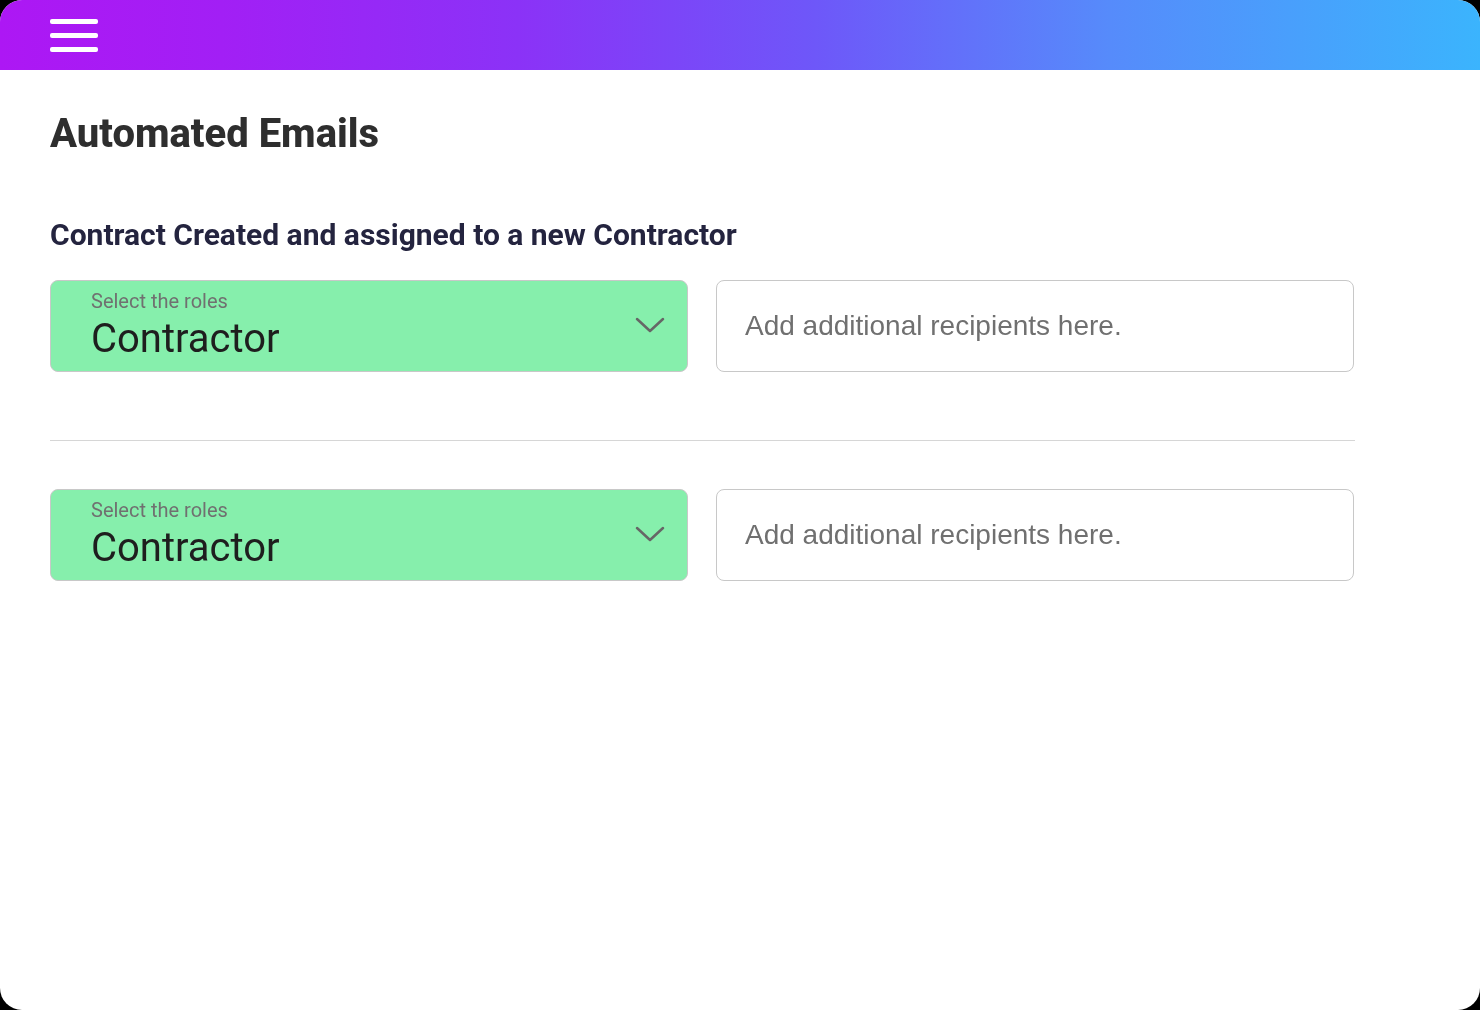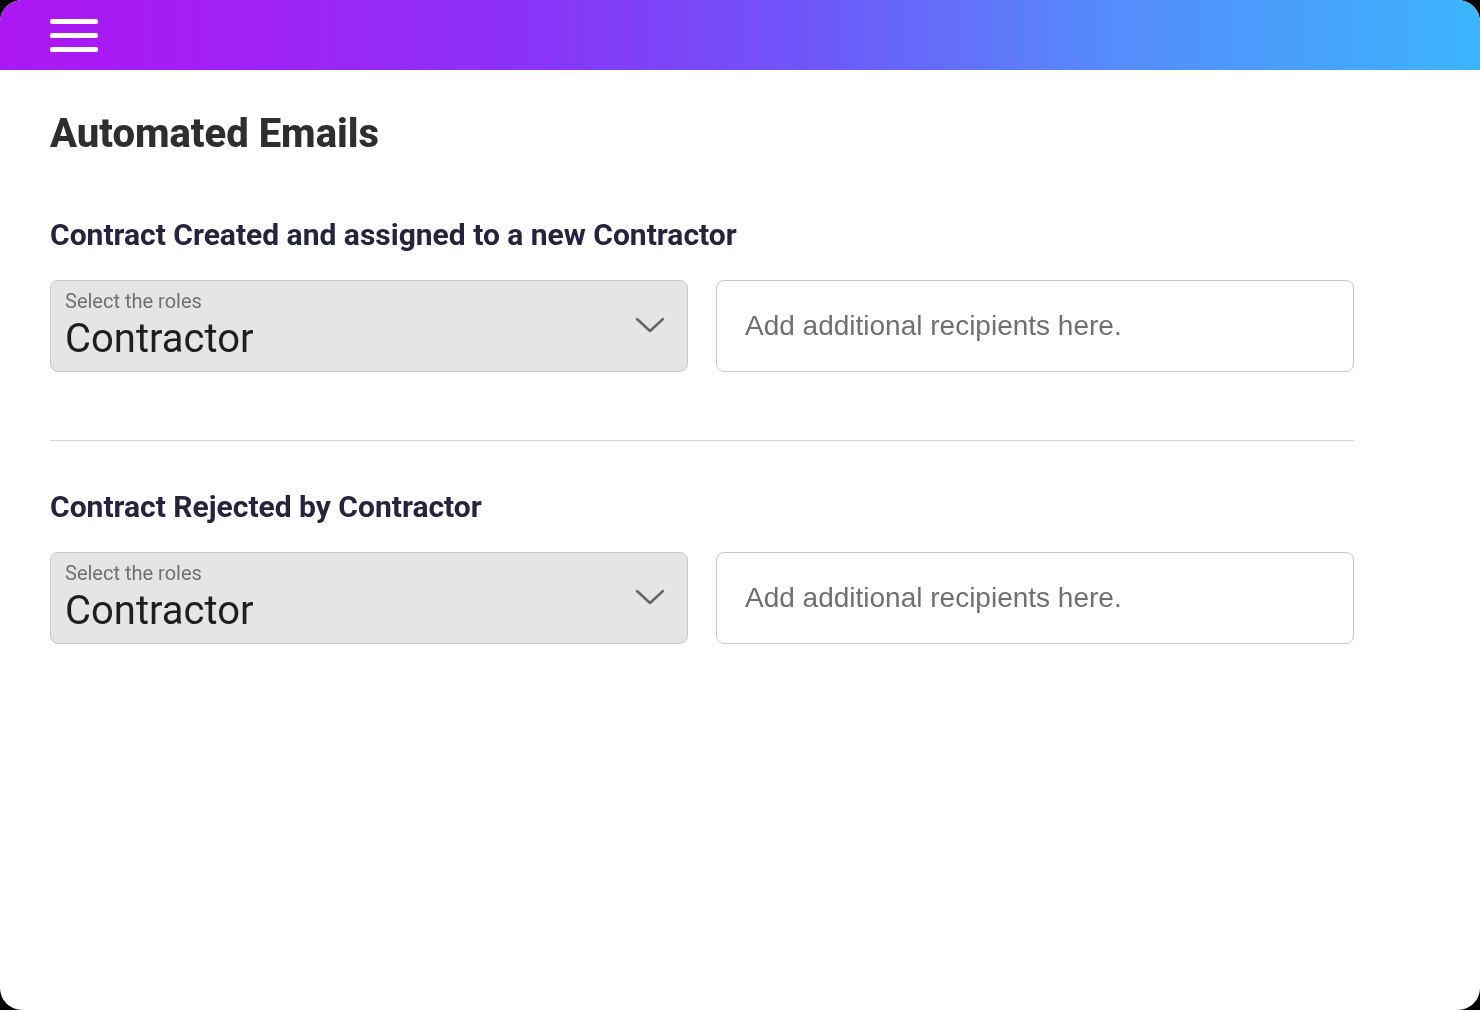--- a/index.html
+++ b/index.html
@@ -53,25 +53,25 @@
   }
   .row {
     display: flex;
     gap: 28px;
     align-items: stretch;
   }
   .select-wrap {
     flex: 0 0 638px;
     border: 1px solid #c8c8c8;
     border-radius: 8px;
-    padding: 10px 22px 12px 14px;
+    padding: 10px 22px 12px 40px;
     display: flex;
     align-items: center;
     justify-content: space-between;
-    background: #e5e5e5;
+    background: #86efac;
     cursor: pointer;
     height: 92px;
   }
   .select-text { display: flex; flex-direction: column; }
   .select-label {
     font-size: 20px;
     color: #707070;
     margin-bottom: 2px;
   }
   .select-value {
@@ -126,21 +126,20 @@
         </div>
         <svg class="chevron" width="30" height="18" viewBox="0 0 30 18">
             <polyline points="2,3 15,15 28,3" fill="none" stroke="currentColor" stroke-width="2.5" stroke-linecap="round" stroke-linejoin="round"></polyline>
           </svg>
       </div>
       <input class="recipients-input" type="text" placeholder="Add additional recipients here." style="">
     </div>
 
     <hr class="divider">
 
-    <h2 class="section-heading">Contract Rejected by Contractor</h2>
     <div class="row">
       <div class="select-wrap">
         <div class="select-text">
           <span class="select-label">Select the roles</span>
           <span class="select-value">Contractor</span>
         </div>
         <svg class="chevron" width="30" height="18" viewBox="0 0 30 18">
             <polyline points="2,3 15,15 28,3" fill="none" stroke="currentColor" stroke-width="2.5" stroke-linecap="round" stroke-linejoin="round"></polyline>
           </svg>
       </div>

